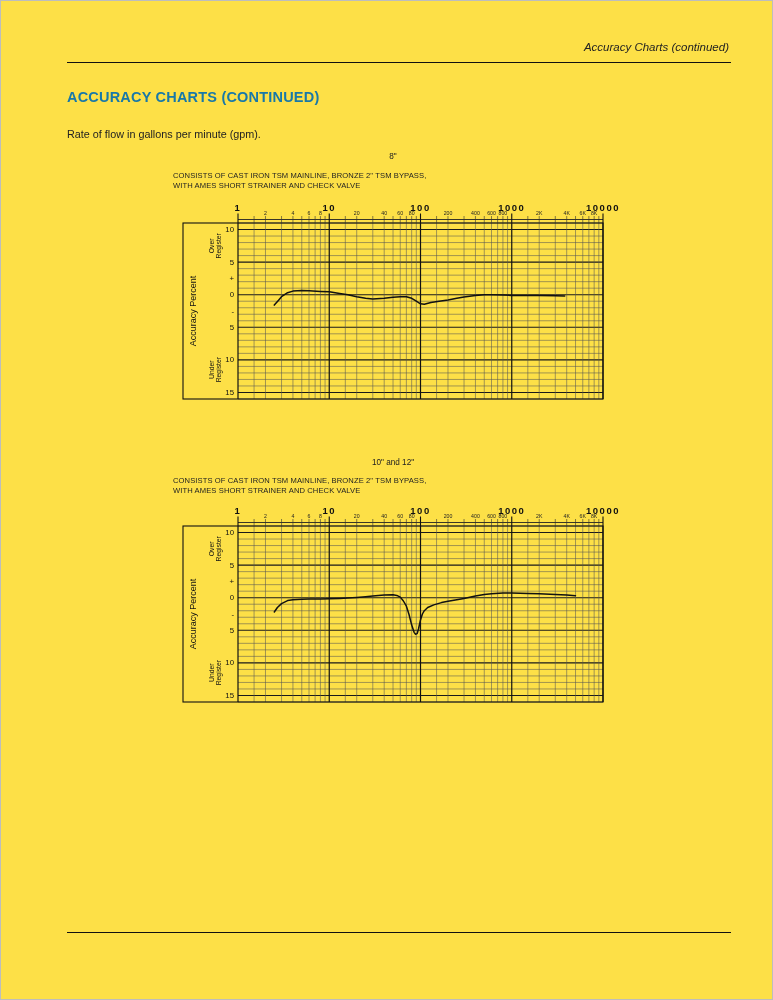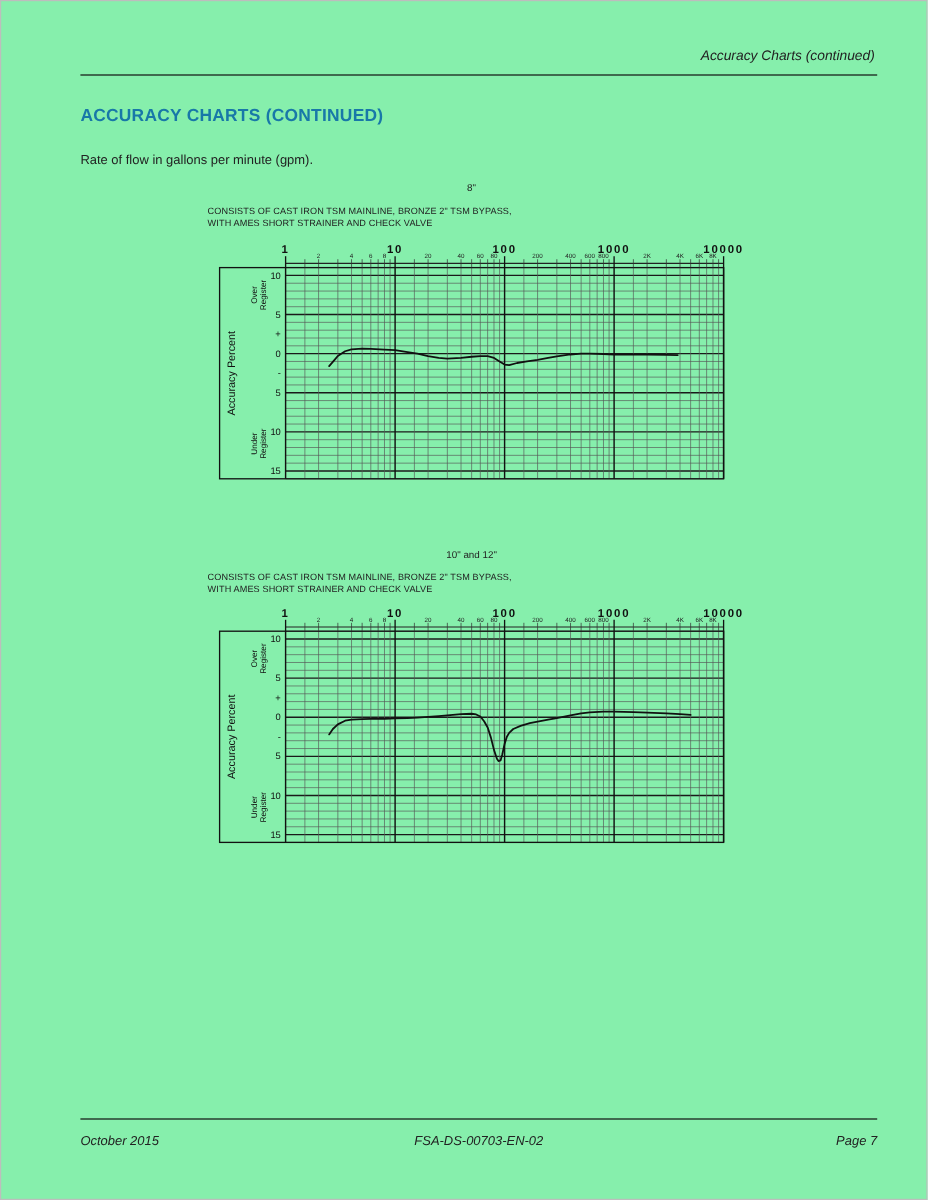--- a/index.html
+++ b/index.html
@@ -1,19 +1,19 @@
 <!DOCTYPE html>
 <html><head>
 <meta charset="utf-8">
 <style>
   html,body{margin:0;padding:0;background:#e8e8e8;}
   .page{
     position:relative;
     width:773px;height:1000px;
-    background:#86efac;
+    background:#fde047;
     border:1px solid #bdbdbd;
     box-sizing:border-box;
     font-family:"Liberation Sans", sans-serif;
     color:#1a1a1a;
     overflow:hidden;
   }
   .running-head{
     position:absolute; top:40px; right:43px;
     font-style:italic; font-size:11.5px; color:#222;
   }
@@ -365,19 +365,14 @@
         <text x="23" y="110" text-anchor="middle" font-size="9" fill="#111" transform="rotate(-90 23 110)">Accuracy Percent</text>
         <text x="41" y="44.81481481481481" text-anchor="middle" font-size="6.8" fill="#111" transform="rotate(-90 41 44.81481481481481)">Over</text>
         <text x="48.5" y="44.81481481481481" text-anchor="middle" font-size="6.8" fill="#111" transform="rotate(-90 48.5 44.81481481481481)">Register</text>
         <text x="41" y="168.66666666666666" text-anchor="middle" font-size="6.8" fill="#111" transform="rotate(-90 41 168.66666666666666)">Under</text>
         <text x="48.5" y="168.66666666666666" text-anchor="middle" font-size="6.8" fill="#111" transform="rotate(-90 48.5 168.66666666666666)">Register</text>
         <path d="M101.3 108.0 L104.4 103.5 L108.5 99.6 L114.6 96.6 L119.9 95.7 L128.8 95.3 L136.0 95.0 L147.4 95.0 L156.3 94.7 L166.6 94.4 L174.9 94.0 L183.7 93.4 L192.6 92.7 L199.8 92.1 L211.2 91.1 L220.0 90.8 L223.8 91.4 L227.3 93.1 L230.4 97.0 L233.4 102.2 L236.1 110.7 L238.7 121.1 L241.1 128.3 L242.4 130.2 L244.2 129.6 L245.5 125.0 L247.5 115.9 L249.4 110.0 L251.3 106.7 L254.7 103.5 L260.8 100.9 L268.5 98.6 L275.0 97.3 L283.8 95.7 L291.0 94.4 L302.4 92.1 L311.3 90.4 L318.5 89.7 L329.9 89.1 L338.8 89.1 L354.8 89.5 L366.2 89.8 L382.3 90.4 L393.7 91.1 L402.5 91.7" fill="none" stroke="#111" stroke-width="1.5" stroke-linejoin="round" stroke-linecap="round"></path>
       </svg>
   </div>
 
   <div class="foot-rule"></div>
-  <div class="footer-text">
-    <span>October 2015</span>
-    <span class="center">FSA-DS-00703-EN-02</span>
-    <span>Page 7</span>
-  </div>
 
 </div>
 
 </body></html>

